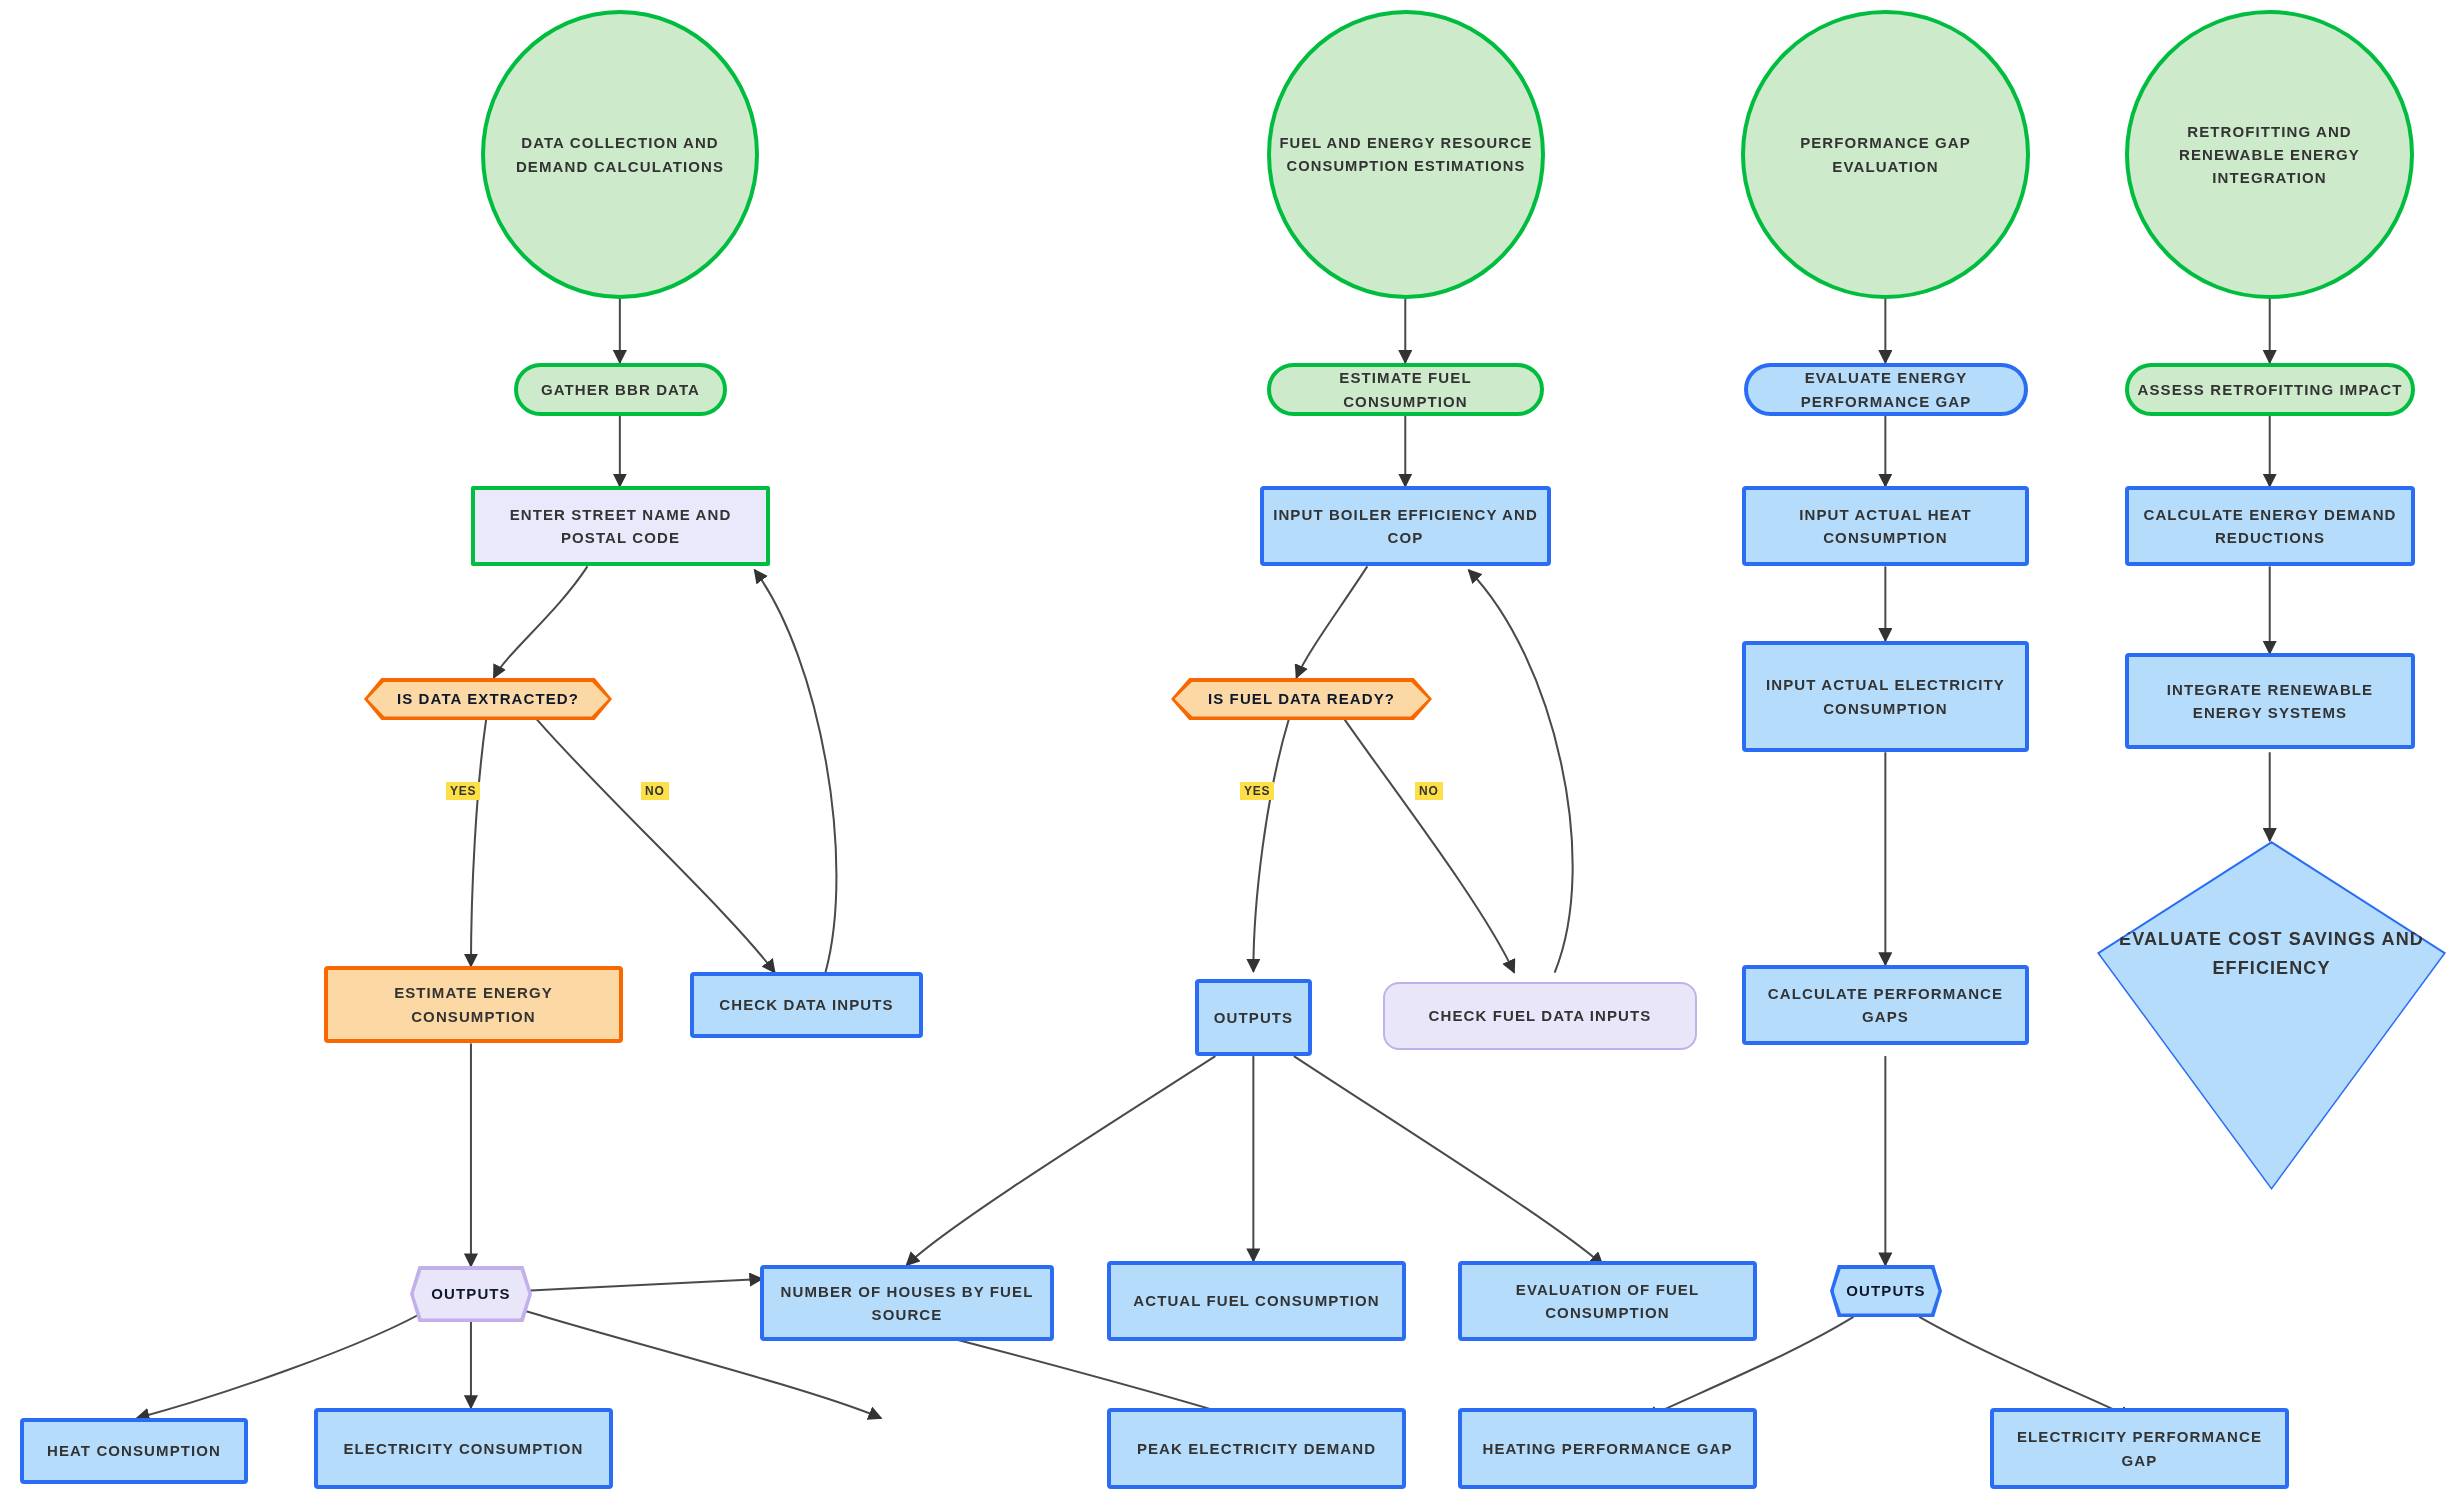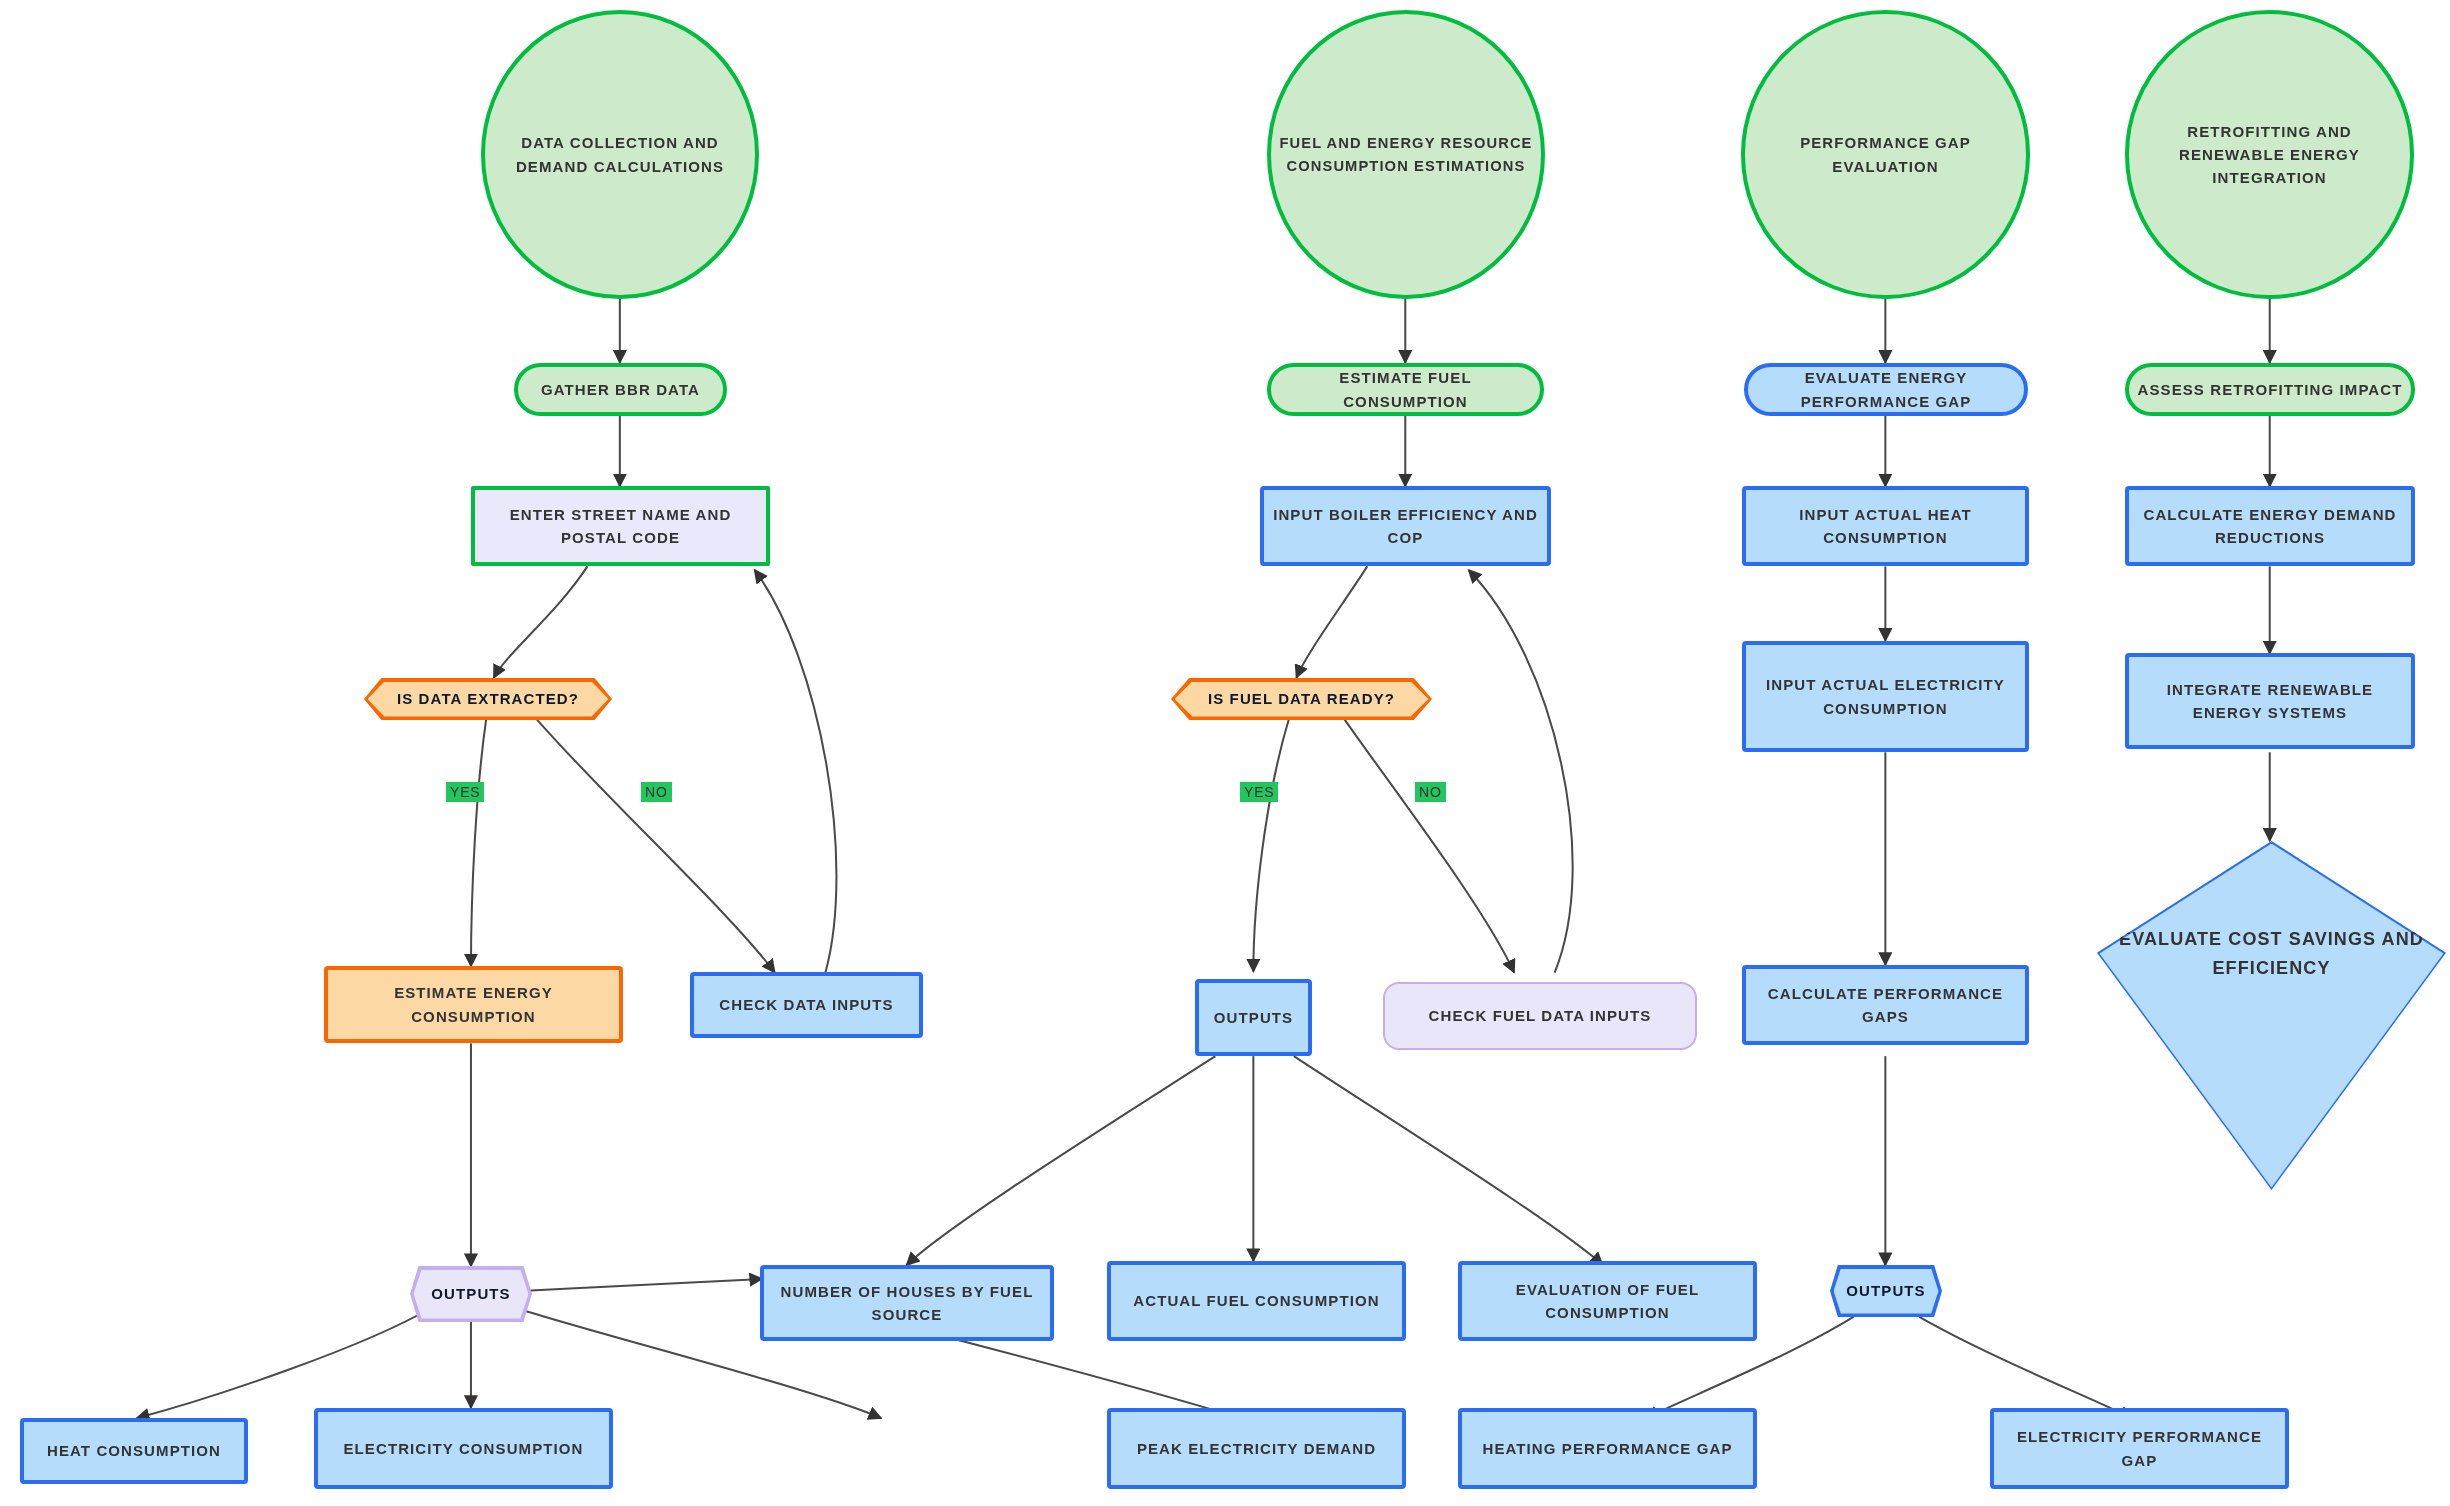--- a/index.html
+++ b/index.html
@@ -131,24 +131,24 @@
     font-weight: 700;
     letter-spacing: 1.1px;
     color: #333333;
     text-transform: uppercase;
     line-height: 1.6;
   }
 
   .edge-label {
     position: absolute;
     z-index: 6;
-    background: #22c55e;
+    background: #fde047;
     color: #333333;
-    font-size: 14px;
-    font-weight: 400;
+    font-size: 12px;
+    font-weight: 700;
     letter-spacing: 0.8px;
     padding: 2px 4px;
     text-transform: uppercase;
   }
 </style>
 </head>
 <body>
 
 <div id="stage">
 

